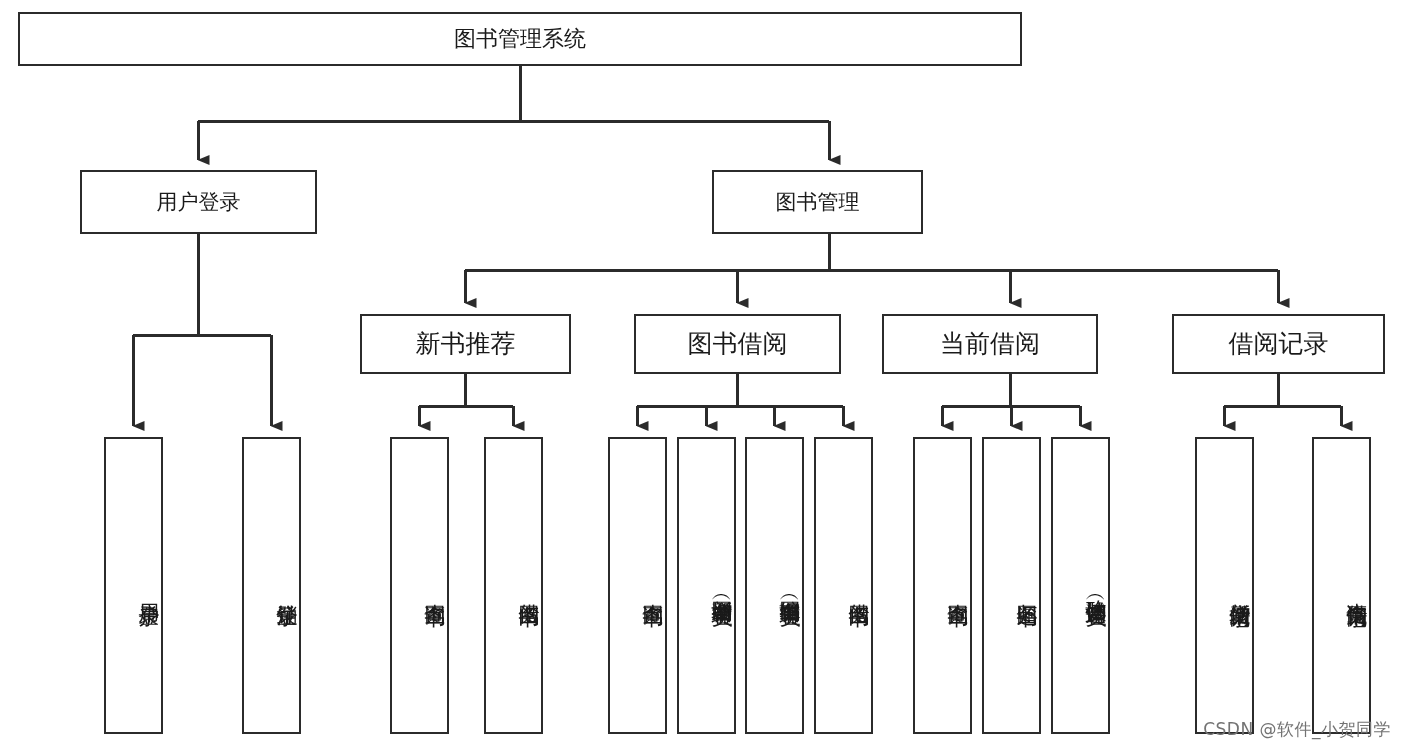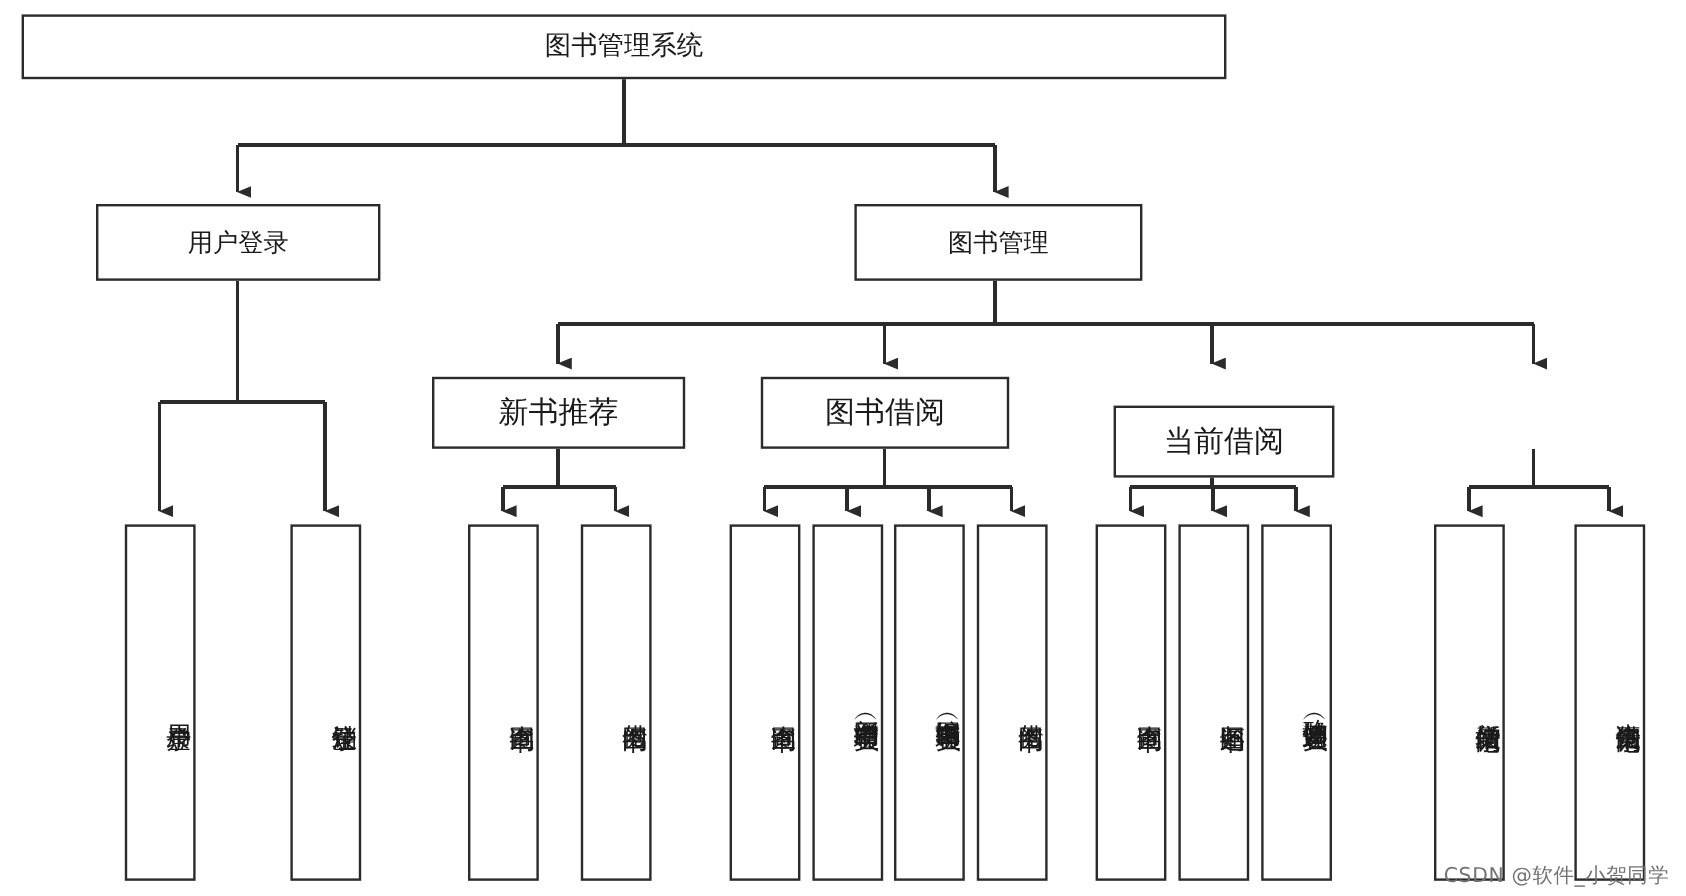--- a/index.html
+++ b/index.html
@@ -54,20 +54,21 @@
     justify-content: center;
     padding-top: 6px;
     letter-spacing: 1px;
   }
   .node.leaf.tall {
     align-items: flex-start;
     padding-top: 4px;
   }
   .node .label {
     display: block;
+    font-family: Liberation Serif, serif;
   }
   #watermark {
     position: absolute;
     right: 14px;
     bottom: 6px;
     font-size: 17px;
     color: #737373;
     letter-spacing: 0.5px;
     white-space: nowrap;
   }
@@ -127,32 +128,35 @@
     </g>
   </svg>
 
   <div class="node root" style="left:18px; top:12px; width:1004px; height:54px;">
     <span class="label">图书管理系统</span>
   </div>
 
   <div class="node lvl2" style="left:80px; top:170px; width:237px; height:64px;">
     <span class="label">用户登录</span>
   </div>
-  <div class="node lvl2" style="left:712px; top:170px; width:240px; height:64px;">
+  <div class="node lvl2" style="left:712px; top:170px; width:211px; height:64px;">
     <span class="label">图书管理</span>
   </div>
 
   <div class="node lvl3" style="left:360px; top:314px; width:211px; height:60px;">
     <span class="label">新书推荐</span>
   </div>
   <div class="node lvl3" style="left:634px; top:314px; width:207px; height:60px;">
     <span class="label">图书借阅</span>
   </div>
-  <div class="node lvl3" style="left:928px; top:314px; width:184px; height:60px;margin-top:24px;">
+  <div class="node lvl3" style="left:882px; top:314px; width:216px; height:60px;">
     <span class="label">当前借阅</span>
+  </div>
+  <div class="node lvl3" style="left:1172px; top:314px; width:213px; height:60px;">
+    <span class="label">借阅记录</span>
   </div>
 
   <div class="node leaf" style="left:104px; top:437px; width:59px; height:297px;">
     <span class="label">用户登录</span>
   </div>
   <div class="node leaf" style="left:242px; top:437px; width:59px; height:297px;">
     <span class="label">注销登录</span>
   </div>
 
   <div class="node leaf" style="left:390px; top:437px; width:59px; height:297px;">

